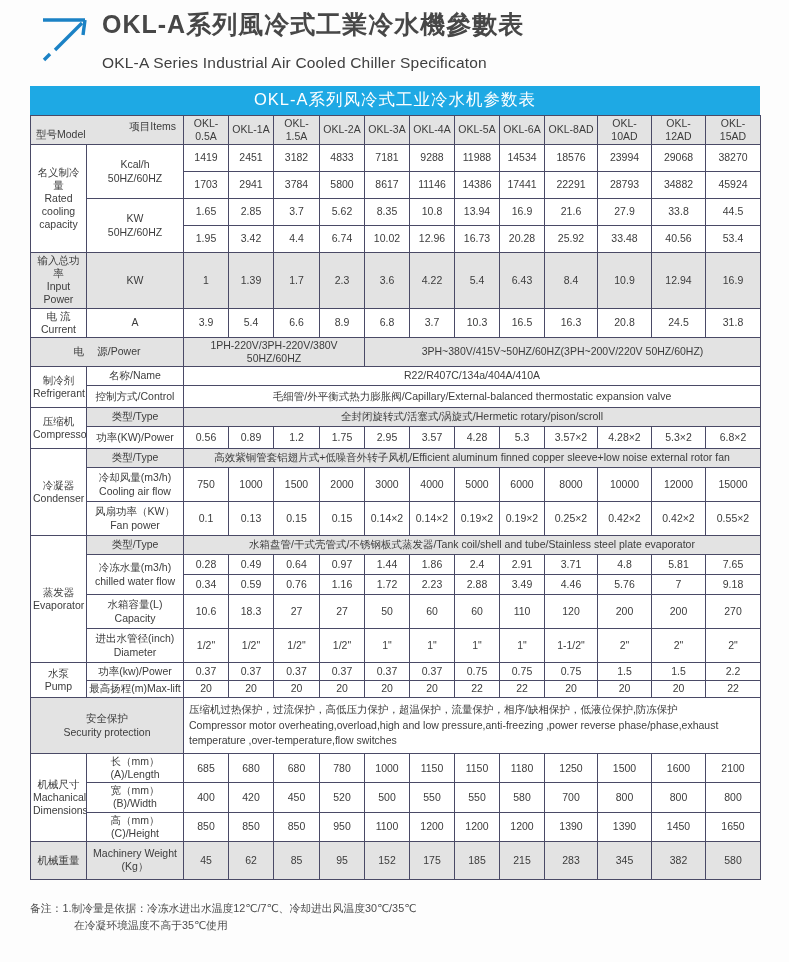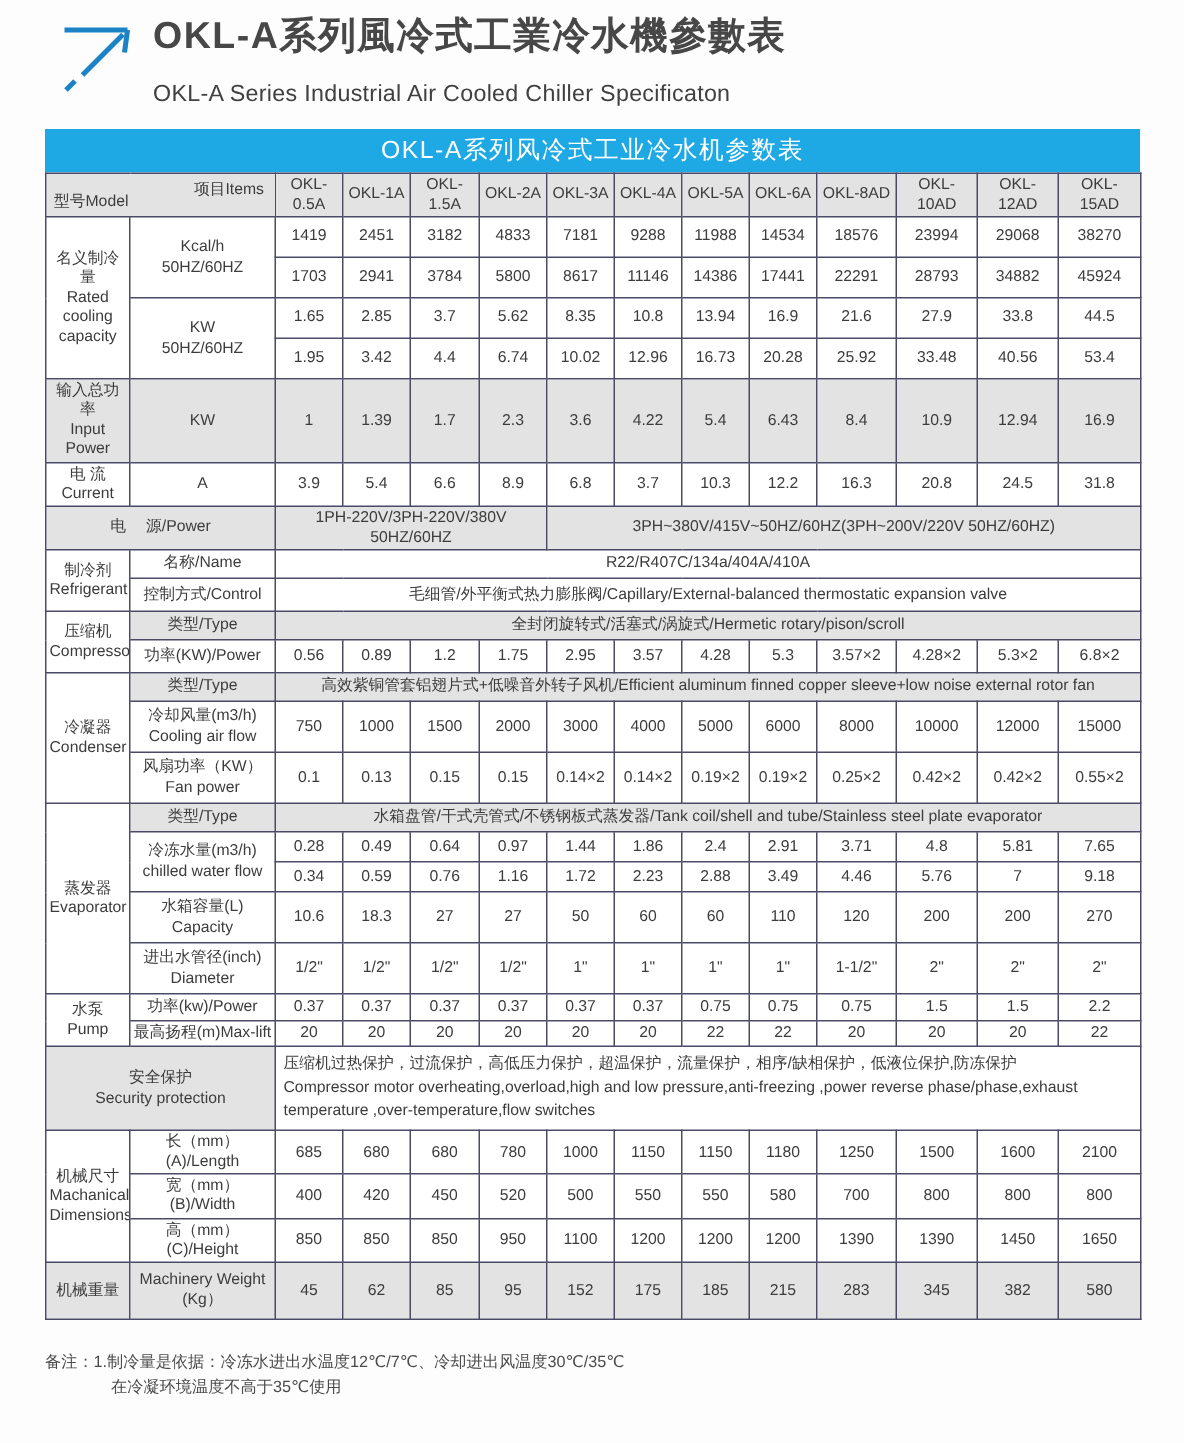--- a/index.html
+++ b/index.html
@@ -192,21 +192,21 @@
           <td class="lbl">电 流
 Current</td>
           <td class="lbl">A</td>
           <td class="val">3.9</td>
           <td class="val">5.4</td>
           <td class="val">6.6</td>
           <td class="val">8.9</td>
           <td class="val">6.8</td>
           <td class="val">3.7</td>
           <td class="val">10.3</td>
-          <td class="val">12.2</td>
+          <td class="val">16.5</td>
           <td class="val">16.3</td>
           <td class="val">20.8</td>
           <td class="val">24.5</td>
           <td class="val">31.8</td>
         </tr>
         <tr style="height: 20px;">
           <td colspan="2" class="lbl gray">电　 源/Power</td>
           <td colspan="4" class="val gray">1PH-220V/3PH-220V/380V 50HZ/60HZ</td>
           <td colspan="8" class="val gray">3PH~380V/415V~50HZ/60HZ(3PH~200V/220V  50HZ/60HZ)</td>
         </tr>

